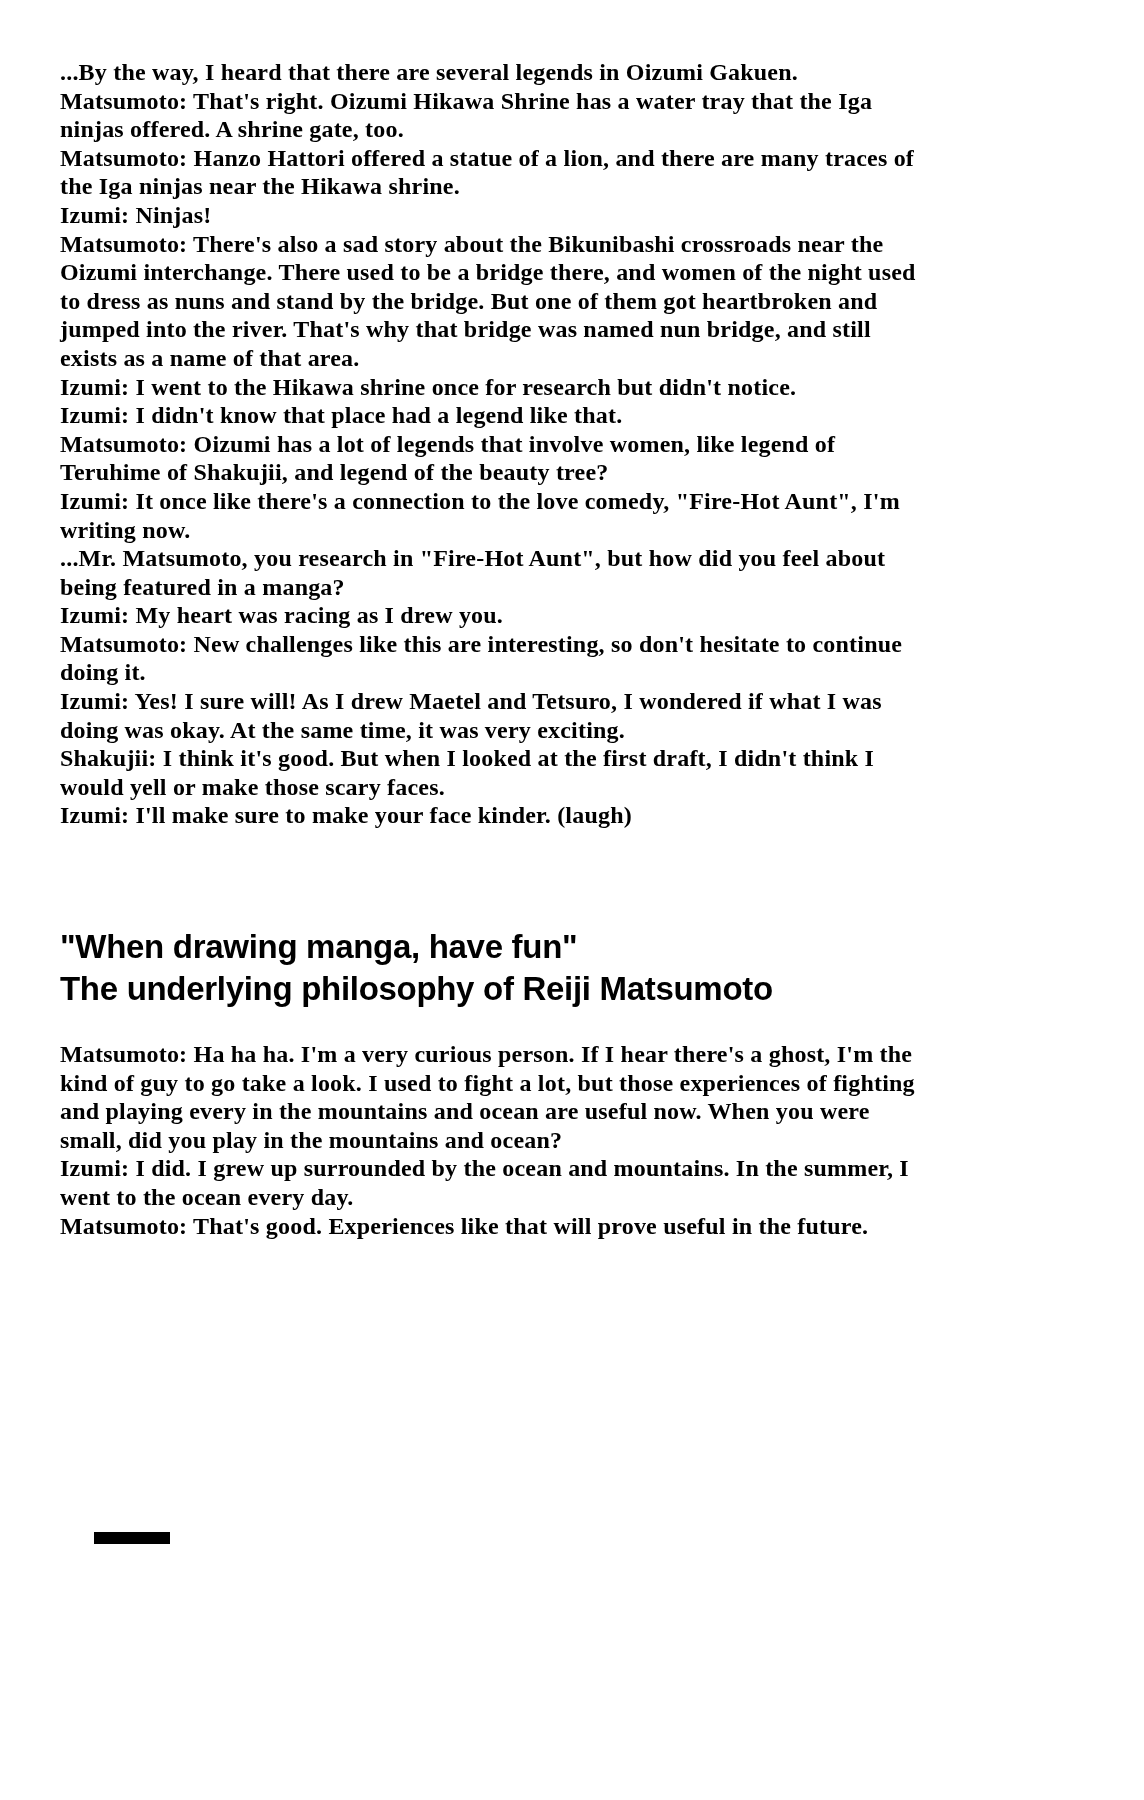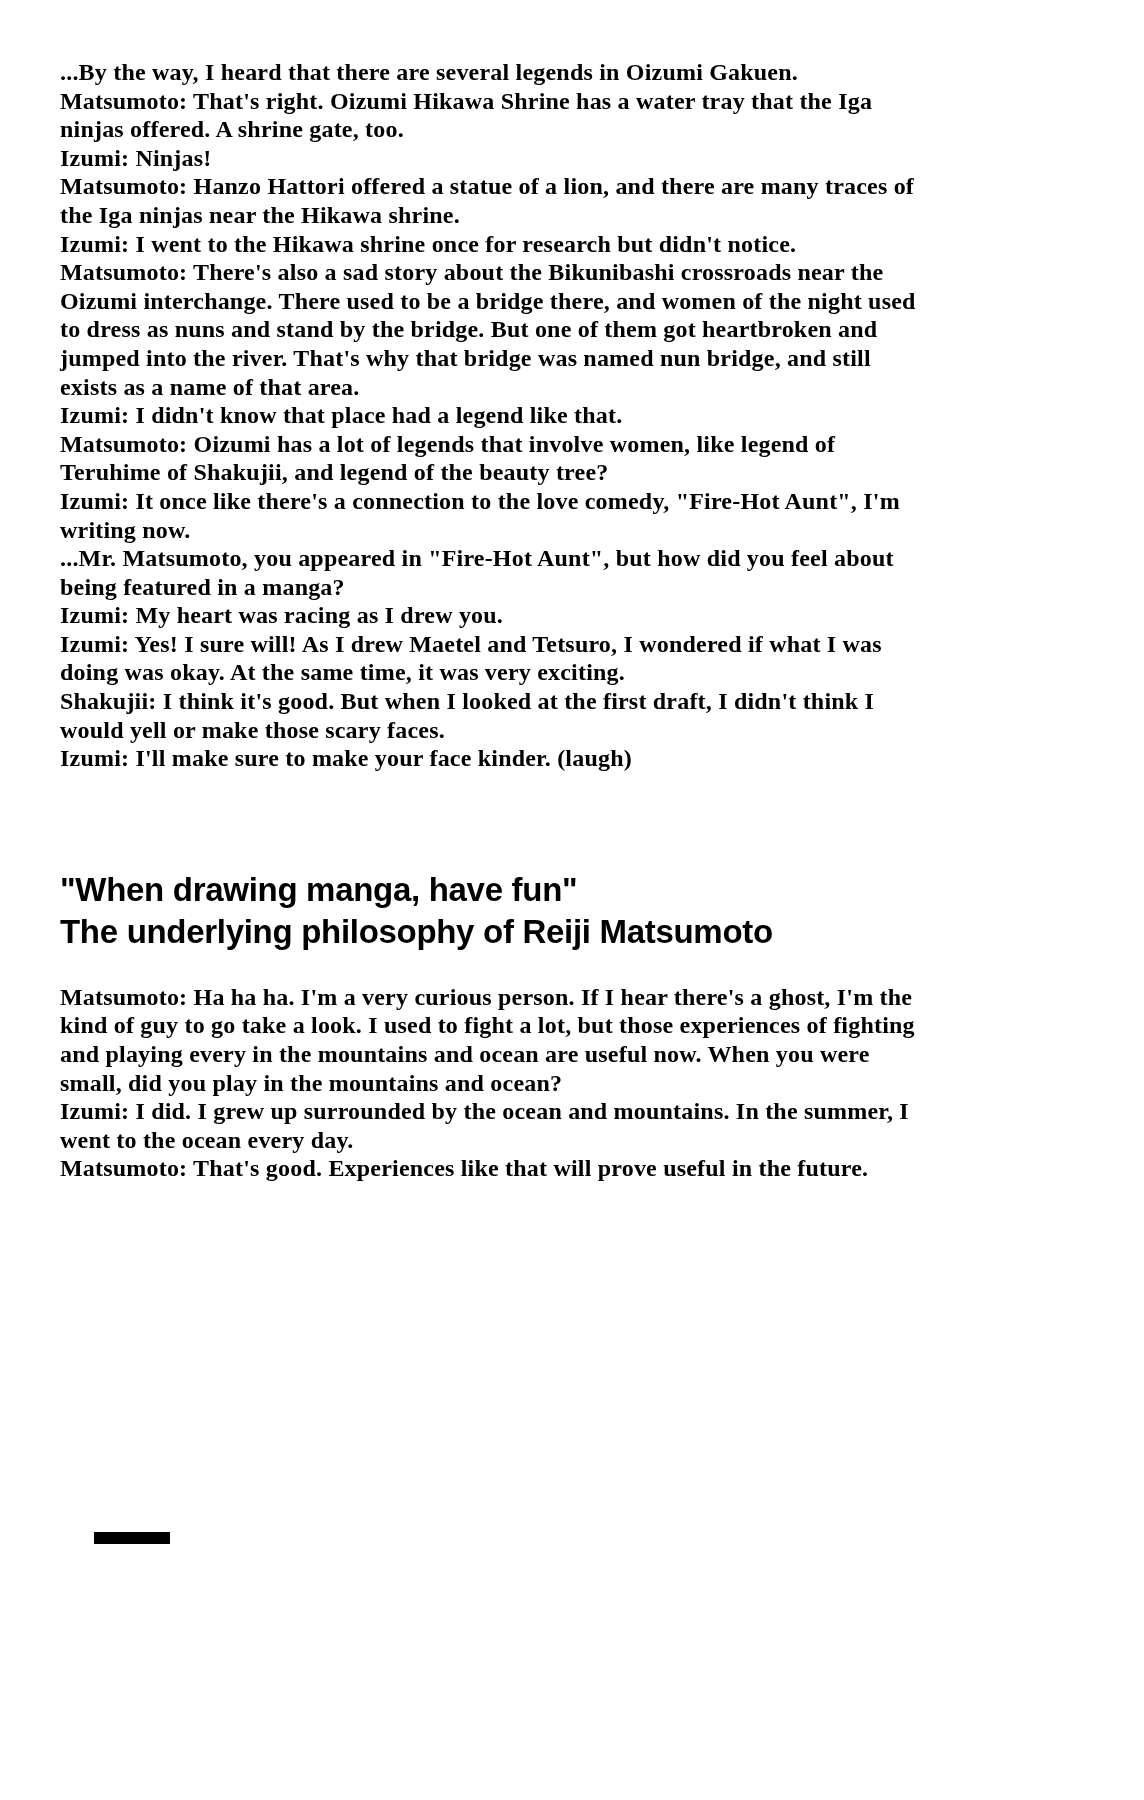--- a/index.html
+++ b/index.html
@@ -49,29 +49,30 @@
   }
 </style>
 </head>
 <body>
 
 <main class="page">
 
   <section class="dialogue-block">
       <p>...By the way, I heard that there are several legends in Oizumi Gakuen.</p>
       <p>Matsumoto: That's right. Oizumi Hikawa Shrine has a water tray that the Iga ninjas offered. A shrine gate, too.</p>
+      <p>Matsumoto: Hanzo Hattori offered a statue of a lion, and there are many traces of the Iga ninjas near the Hikawa shrine.</p>
       <p>Izumi: Ninjas!</p>
-      <p>Matsumoto: Hanzo Hattori offered a statue of a lion, and there are many traces of the Iga ninjas near the Hikawa shrine.</p>
+      <p>Matsumoto: There's also a sad story about the Bikunibashi crossroads near the Oizumi interchange. There used to be a bridge there, and women of the night used to dress as nuns and stand by the bridge. But one of them got heartbroken and jumped into the river. That's why that bridge was named nun bridge, and still exists as a name of that area.</p>
       <p>Izumi: I went to the Hikawa shrine once for research but didn't notice.</p>
-      <p>Matsumoto: There's also a sad story about the Bikunibashi crossroads near the Oizumi interchange. There used to be a bridge there, and women of the night used to dress as nuns and stand by the bridge. But one of them got heartbroken and jumped into the river. That's why that bridge was named nun bridge, and still exists as a name of that area.</p>
       <p>Izumi: I didn't know that place had a legend like that.</p>
       <p>Matsumoto: Oizumi has a lot of legends that involve women, like legend of Teruhime of Shakujii, and legend of the beauty tree?</p>
       <p>Izumi: It once like there's a connection to the love comedy, "Fire-Hot Aunt", I'm writing now.</p>
-      <p>...Mr. Matsumoto, you appeared in "Fire-Hot Aunt", but how did you feel about being featured in a manga?</p>
+      <p>...Mr. Matsumoto, you research in "Fire-Hot Aunt", but how did you feel about being featured in a manga?</p>
       <p>Izumi: My heart was racing as I drew you.</p>
+      <p>Matsumoto: New challenges like this are interesting, so don't hesitate to continue doing it.</p>
       <p>Izumi: Yes! I sure will! As I drew Maetel and Tetsuro, I wondered if what I was doing was okay. At the same time, it was very exciting.</p>
       <p>Shakujii: I think it's good. But when I looked at the first draft, I didn't think I would yell or make those scary faces.</p>
       <p>Izumi: I'll make sure to make your face kinder. (laugh)</p>
     </section>
 
   <h2 class="section-heading">
     <span class="heading-line">"When drawing manga, have fun"</span>
     <span class="heading-line">The underlying philosophy of Reiji Matsumoto</span>
   </h2>
 

